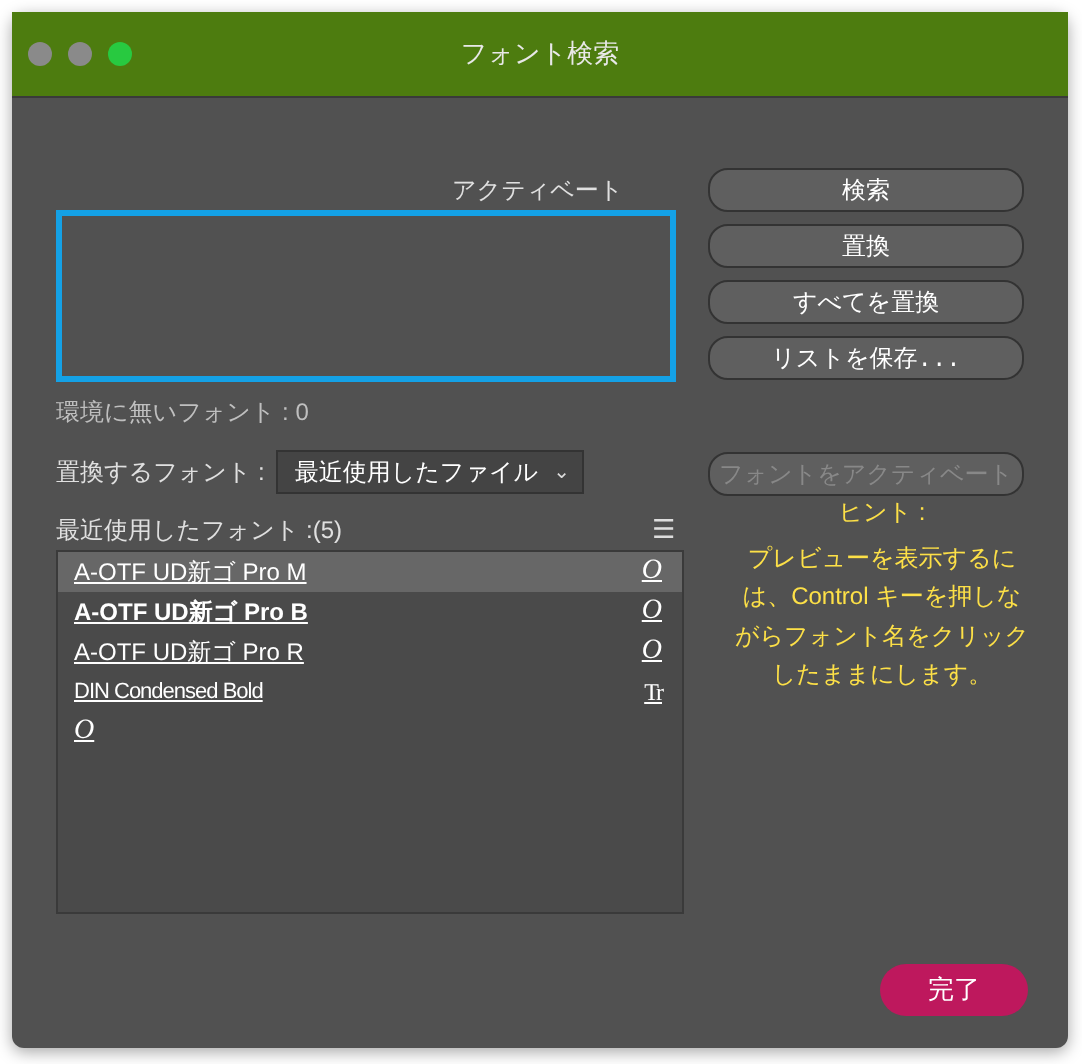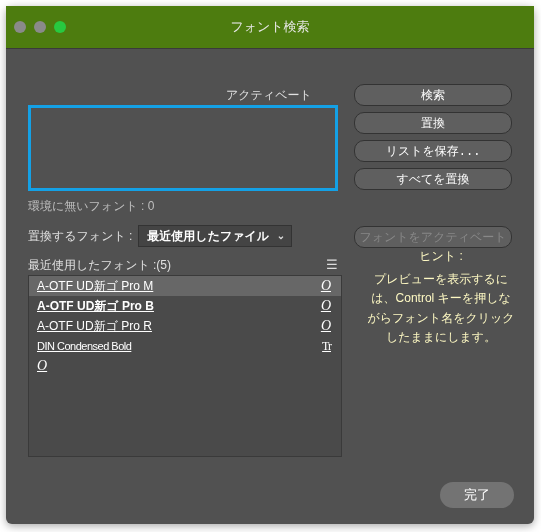--- a/index.html
+++ b/index.html
@@ -45,21 +45,21 @@
     position: absolute; left: 22px; top: 56px;
     width: 310px; height: 86px;
     border: 3px solid #14a1e6;
   }
   .missing-label { position: absolute; left: 22px; top: 149px; color: #bfbfbf; }
 
   .replace-row { position: absolute; left: 22px; top: 176px; display: flex; align-items: center; gap: 6px; }
   .select {
     background: #444; color: #fff; border: 1px solid #333;
     height: 22px; display: flex; align-items: center; padding: 0 22px 0 8px;
-    position: relative; font-size: 12px; min-width: 148px; font-weight: bold;
+    position: relative; font-size: 12px; min-width: 148px;
   }
   .select .chev { position: absolute; right: 6px; top: 4px; font-size: 10px; color: #ddd; }
 
   .recent-label { position: absolute; left: 22px; top: 208px; }
   .list-icon { position: absolute; left: 320px; top: 208px; color: #ddd; font-size: 13px; }
 
   .font-list {
     position: absolute; left: 22px; top: 226px;
     width: 314px;
     border: 1px solid #3a3a3a;
@@ -84,28 +84,28 @@
   .btn {
     height: 22px; background: #5f5f5f; color: #fff;
     border: 1px solid #333; border-radius: 10px;
     display: flex; align-items: center; justify-content: center;
     font-size: 12px;
   }
   .btn.disabled { color: #888; margin-top: 30px; }
 
   .hint {
     position: absolute; left: 360px; top: 198px; width: 150px;
-    text-align: center; color: #fef9c3; font-size: 12px; line-height: 1.6;
+    text-align: center; color: #fde047; font-size: 12px; line-height: 1.6;
   }
   .hint-title { display: block; margin-bottom: 4px; }
 
   .done {
     position: absolute; right: 20px; bottom: 16px;
     height: 26px; min-width: 74px; padding: 3px 20px;
-    background: #737373; color: #fff;
+    background: #be185d; color: #fff;
     border-radius: 13px;
     display: flex; align-items: center; justify-content: center;
     font-size: 13px;
   }
 </style>
 </head>
 <body>
 
 <div class="window">
   <div class="titlebar">
@@ -155,22 +155,22 @@
       </div>
       <div class="font-row">
         <span class="glyph">O</span>
       </div>
       <div class="pad"></div>
     </div>
 
     <div class="right-col">
       <div class="btn">検索</div>
       <div class="btn">置換</div>
+      <div class="btn">すべてを置換</div>
       <div class="btn">リストを保存...</div>
-      <div class="btn">すべてを置換</div>
       <div class="btn disabled">フォントをアクティベート</div>
     </div>
 
     <div class="hint">
       <span class="hint-title">ヒント :</span>
       <span>プレビューを表示するには、Control キーを押しながらフォント名をクリックしたままにします。</span>
     </div>
 
     <div class="done">完了</div>
   </div>

